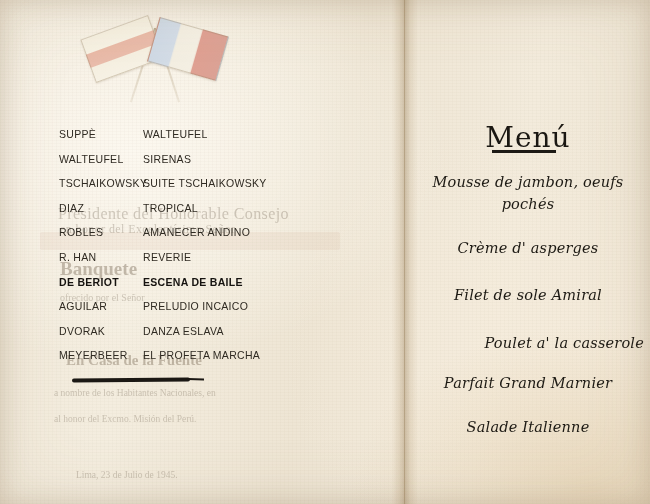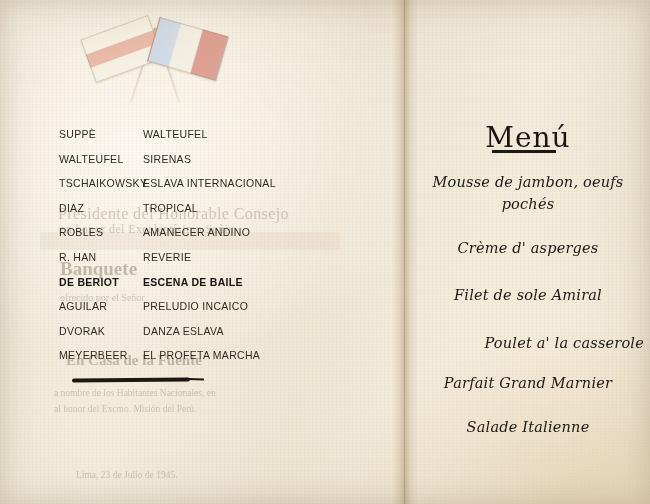--- a/index.html
+++ b/index.html
@@ -178,21 +178,21 @@
     font-family: "Liberation Serif", serif;
     white-space: nowrap;
     pointer-events: none;
   }
   .ghost-1 { left: 58px; top: 205px; font-size: 16px; letter-spacing: 0.4px; }
   .ghost-2 { left: 60px; top: 222px; font-size: 12px; letter-spacing: 0.4px; }
   .ghost-3 { left: 60px; top: 258px; font-size: 19px; font-weight: bold; color: rgba(90,72,52,0.34); }
   .ghost-4 { left: 60px; top: 292px; font-size: 10px; }
   .ghost-5 { left: 66px; top: 352px; font-size: 15px; font-weight: bold; color: rgba(90,72,52,0.33); }
   .ghost-6 { left: 54px; top: 388px; font-size: 9.5px; }
-  .ghost-7 { left: 54px; top: 404px; font-size: 9.5px; }
+  .ghost-7 { left: 54px; top: 414px; font-size: 9.5px; }
   .ghost-8 { left: 76px; top: 470px; font-size: 9.5px; }
   .ghost-band {
     position: absolute;
     left: 40px;
     top: 232px;
     width: 300px;
     height: 18px;
     background: rgba(200,150,120,0.10);
     border-radius: 2px;
     pointer-events: none;
@@ -274,21 +274,21 @@
       <div class="prog-row">
         <span class="prog-composer">SUPPÈ</span>
         <span class="prog-title">WALTEUFEL</span>
       </div>
       <div class="prog-row">
         <span class="prog-composer">WALTEUFEL</span>
         <span class="prog-title">SIRENAS</span>
       </div>
       <div class="prog-row">
         <span class="prog-composer">TSCHAIKOWSKY</span>
-        <span class="prog-title">ESLAVA INTERNACIONAL</span>
+        <span class="prog-title">SUITE TSCHAIKOWSKY</span>
       </div>
       <div class="prog-row">
         <span class="prog-composer">DIAZ</span>
         <span class="prog-title">TROPICAL</span>
       </div>
       <div class="prog-row">
         <span class="prog-composer">ROBLES</span>
         <span class="prog-title">AMANECER ANDINO</span>
       </div>
       <div class="prog-row">

